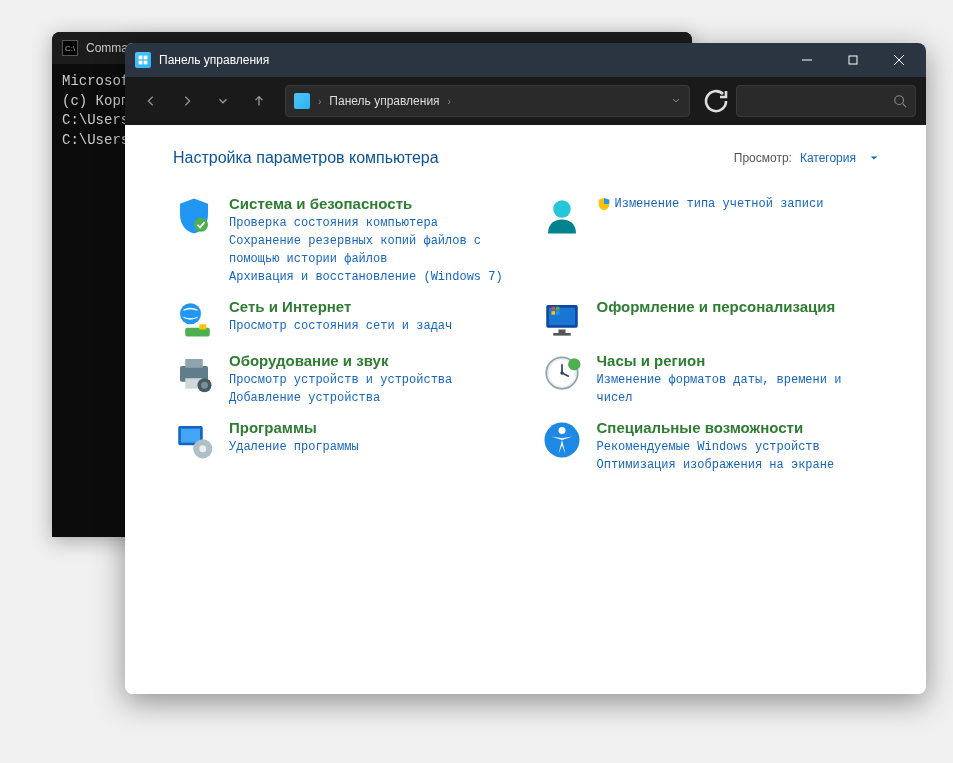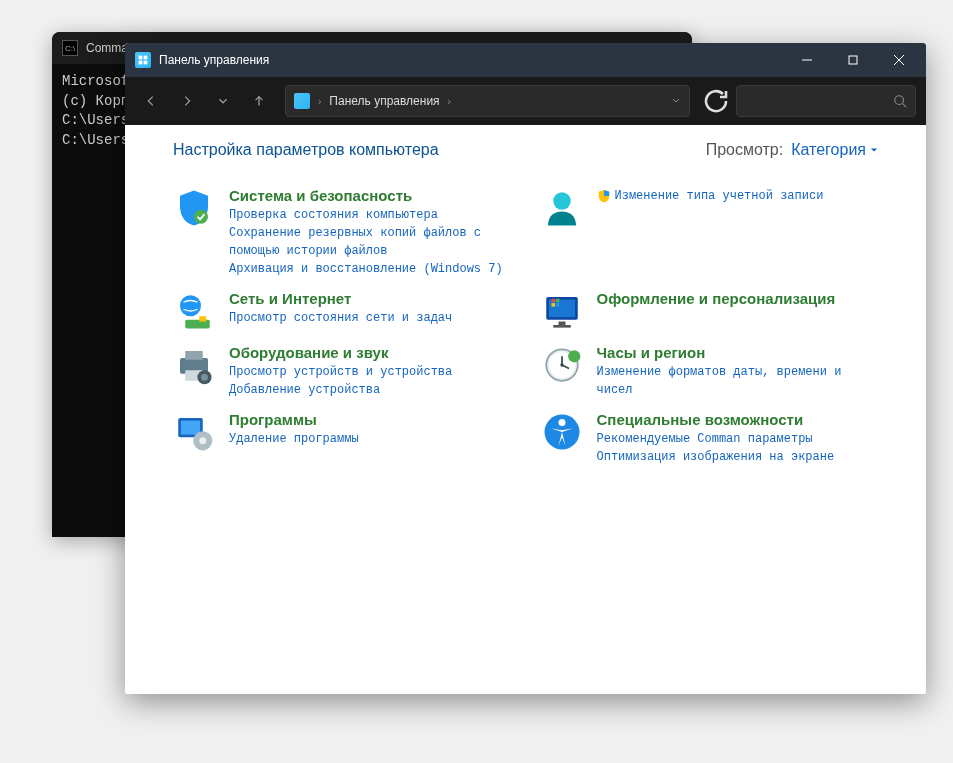--- a/index.html
+++ b/index.html
@@ -5,44 +5,44 @@
 * { margin: 0; padding: 0; box-sizing: border-box; }
 body { font-family: "Segoe UI", Tahoma, sans-serif; background: #f0f0f0; width: 953px; height: 763px; overflow: hidden; position: relative; }
 
 
 .cmd-window { position: absolute; top: 32px; left: 52px; width: 640px; height: 505px; background: #0c0c0c; border-radius: 8px 8px 0 0; box-shadow: 0 4px 20px rgba(0,0,0,0.3); }
 .cmd-titlebar { height: 32px; background: #1c1c1c; display: flex; align-items: center; padding-left: 10px; color: #ccc; font-size: 12px; border-radius: 8px 8px 0 0; }
 .cmd-icon { width: 16px; height: 16px; background: #000; border: 1px solid #555; margin-right: 8px; display:flex;align-items:center;justify-content:center;font-size:8px;color:#aaa; }
 .cmd-body { padding: 8px 10px; color: #ccc; font-family: Consolas, "Courier New", monospace; font-size: 14px; line-height: 1.4; }
 
 
-.cp-window { position: absolute; top: 43px; left: 125px; width: 801px; height: 651px; background: #fff; border-radius: 3px; box-shadow: 0 8px 30px rgba(0,0,0,0.4); overflow: hidden; }
+.cp-window { position: absolute; top: 43px; left: 125px; width: 801px; height: 651px; background: #fff; border-radius: 8px; box-shadow: 0 8px 30px rgba(0,0,0,0.4); overflow: hidden; }
 .cp-titlebar { height: 34px; background: #2b3441; display: flex; align-items: center; padding: 0 4px 0 10px; color: #fff; font-size: 12px; }
 .cp-title-icon { width: 16px; height: 16px; background: linear-gradient(135deg,#4fc3f7,#29b6f6); border-radius: 2px; margin-right: 8px; display:flex;align-items:center;justify-content:center; }
 .cp-title-text { flex: 1; }
 .cp-winbtns { display: flex; }
 .cp-winbtn { width: 46px; height: 34px; display: flex; align-items: center; justify-content: center; color: #fff; cursor: pointer; }
 
 .cp-navbar { height: 48px; background: #1a1a1a; display: flex; align-items: center; padding: 0 10px; gap: 4px; }
 .nav-btn { width: 32px; height: 32px; display: flex; align-items: center; justify-content: center; color: #999; cursor: pointer; border-radius: 4px; }
 .nav-btn svg { width: 14px; height: 14px; }
 .addr-bar { flex: 1; height: 32px; background: #2a2a2a; border: 1px solid #3a3a3a; border-radius: 4px; display: flex; align-items: center; padding: 0 8px; color: #ddd; font-size: 12px; gap: 6px; margin: 0 6px; }
 .addr-icon { width: 16px; height: 16px; background: linear-gradient(135deg,#4fc3f7,#29b6f6); border-radius: 2px; }
 .addr-chev { color: #888; font-size: 10px; margin: 0 2px; }
 .addr-drop { margin-left: auto; color: #888; }
 .refresh-btn { width: 32px; height: 32px; display: flex; align-items: center; justify-content: center; color: #ddd; cursor: pointer; }
 .search-bar { width: 180px; height: 32px; background: #2a2a2a; border: 1px solid #3a3a3a; border-radius: 4px; display: flex; align-items: center; padding: 0 8px; justify-content: flex-end; }
 .search-bar svg { width: 14px; height: 14px; color: #888; }
 
-.cp-content { padding: 16px 48px; background: #fff; height: calc(100% - 82px); }
+.cp-content { padding: 16px 48px; background: #fff; height: calc(100% - 82px); margin-top: 8px; }
 .cp-header-row { display: flex; justify-content: space-between; align-items: center; margin-bottom: 28px; }
 .cp-heading { color: #0b5394; font-size: 16px; font-weight: 400; }
-.view-control { display: flex; align-items: center; gap: 8px; font-size: 16px; }
+.view-control { display: flex; align-items: center; gap: 8px; font-size: 12px; }
 .view-label { color: #555; }
-.view-value { color: #1565c0; cursor: pointer; display: flex; align-items: center; gap: 4px; }
+.view-value { color: #1565c0; cursor: pointer; display: flex; align-items: center; gap: 14px; }
 
 .cp-categories { display: grid; grid-template-columns: 1fr 1fr; gap: 12px 30px; }
 .cp-cat { display: flex; gap: 14px; align-items: flex-start; }
 .cp-cat-icon { width: 42px; height: 42px; flex-shrink: 0; display:flex;align-items:center;justify-content:center; }
 .cp-cat-body { }
 .cp-cat-title { color: #2E7D32; font-size: 15px; margin-bottom: 2px; cursor: pointer; font-weight: 700; }
 .cp-cat-link { color: #1565c0; font-size: 12px; cursor: pointer; display: block; line-height: 1.5; font-family: Liberation Mono, monospace; }
 .cp-cat-link .shield { display: inline-block; width: 14px; height: 14px; vertical-align: middle; margin-right: 4px; }
 </style>
 </head>
@@ -271,20 +271,20 @@
       <div class="cp-cat">
         <div class="cp-cat-icon">
           <svg viewBox="0 0 48 48" width="42" height="42">
               <circle cx="24" cy="24" r="20" fill="#1E88E5"></circle>
               <circle cx="24" cy="13" r="4" fill="#fff"></circle>
               <path d="M12 20 L24 22 L36 20 L24 24 L28 40 L24 30 L20 40 L24 24 Z" fill="#fff"></path>
             </svg>
         </div>
         <div class="cp-cat-body">
           <div class="cp-cat-title">Специальные возможности</div>
-          <span class="cp-cat-link">Рекомендуемые Comman параметры</span>
+          <span class="cp-cat-link">Рекомендуемые Windows устройств</span>
           <span class="cp-cat-link">Оптимизация изображения на экране</span>
         </div>
       </div>
 
     </div>
   </div>
 </div>
 
 </body></html>

